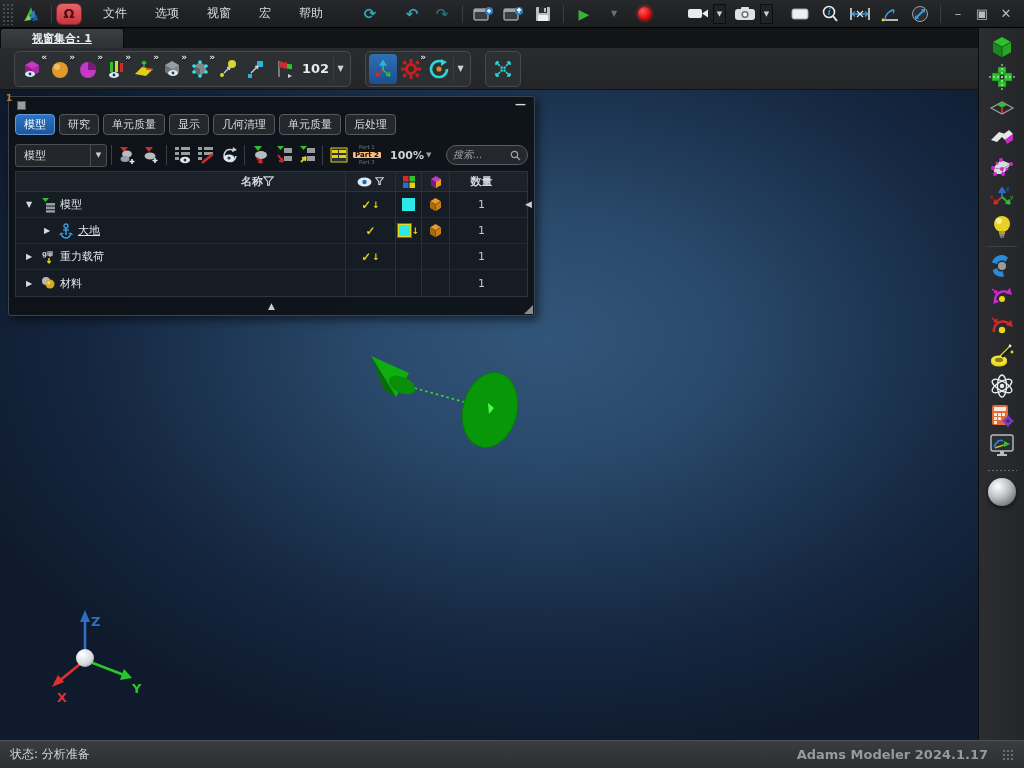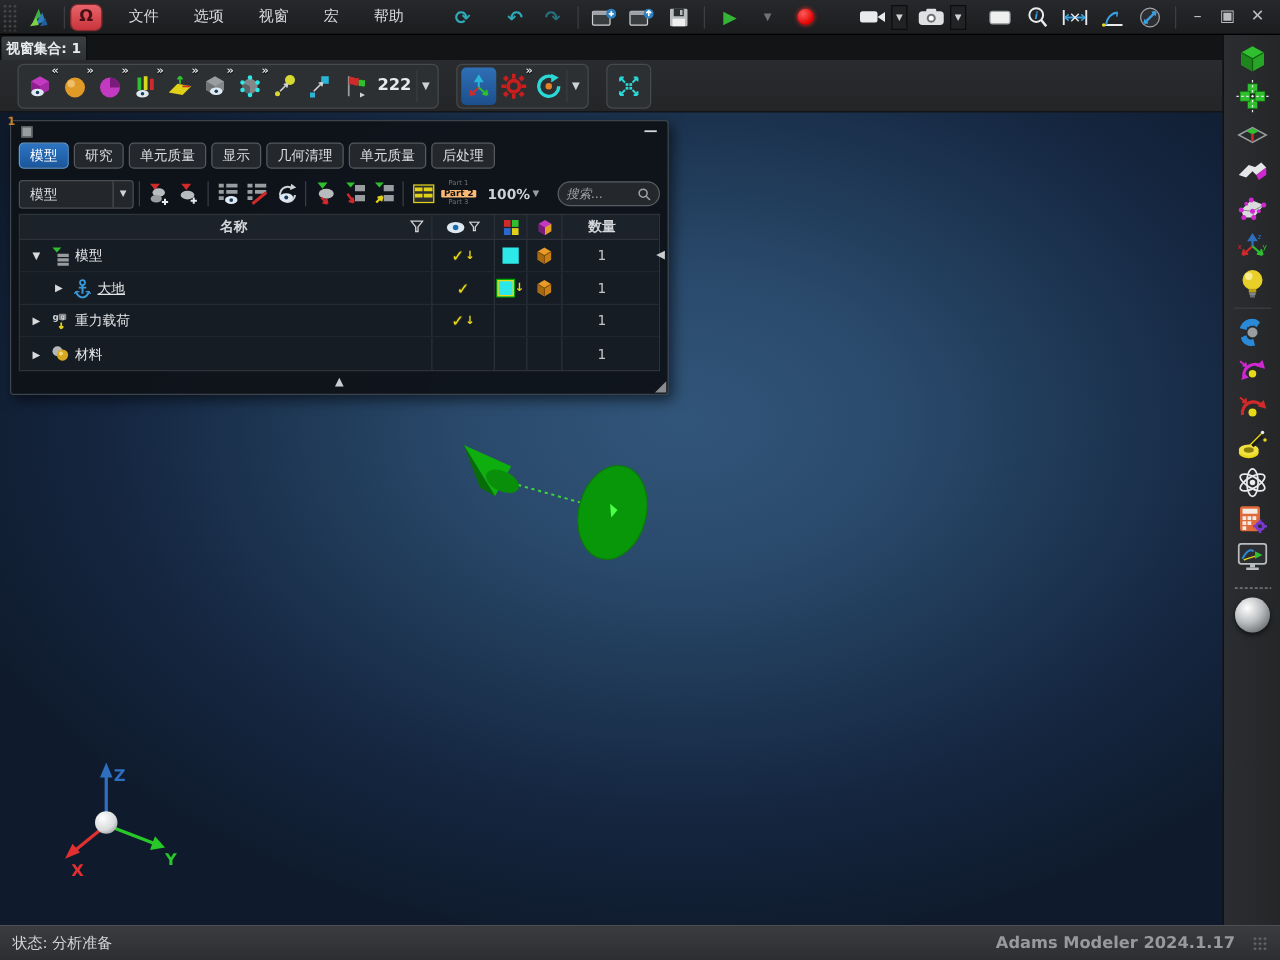--- a/index.html
+++ b/index.html
@@ -23,21 +23,21 @@
   .play{color:#35b535;font-size:14px;}
   .rec{width:13px;height:13px;border-radius:50%;background:radial-gradient(circle at 35% 30%,#ff5a5a,#e00000 70%);box-shadow:0 0 4px #ff2a2a;}
   .small-drop{color:#6f7275;font-size:8px;width:14px;text-align:center;}
   .win-btn{color:#b9bbbd;font-size:13px;width:24px;text-align:center;}
   .drop-box{width:13px;height:20px;border:1px solid #0c0d0e;background:#202224;display:flex;align-items:center;justify-content:center;color:#cfd2d5;font-size:7px;margin-right:4px;}
   
   #mainrow{display:flex;height:712px;}
   #leftcol{width:978px;display:flex;flex-direction:column;}
   
   #tabrow{height:20px;background:#121416;display:flex;align-items:flex-end;}
-  .wtab{height:20px;background:linear-gradient(#3c3f42,#2e3134);color:#e9ebed;font-size:11px;font-weight:bold;padding:0 4px;display:flex;align-items:center;border:1px solid #0a0b0c;border-bottom:none;border-radius:3px 3px 0 0;}
+  .wtab{height:20px;background:linear-gradient(#3c3f42,#2e3134);color:#e9ebed;font-size:11px;font-weight:bold;padding:0 31px;display:flex;align-items:center;border:1px solid #0a0b0c;border-bottom:none;border-radius:3px 3px 0 0;text-decoration:underline;}
   
   #maintoolbar{height:42px;background:linear-gradient(#292b2e,#232527);display:flex;align-items:center;padding-left:14px;border-bottom:1px solid #121314;}
   .tgroup{display:flex;align-items:center;height:36px;background:#2d3033;border:1px solid #47494c;border-radius:5px;padding:0 3px;margin-right:14px;}
   .mt-ico{width:28px;height:30px;position:relative;display:flex;align-items:center;justify-content:center;}
   .chev{position:absolute;top:-2px;right:-1px;color:#e3e5e7;font-size:9px;font-weight:bold;text-shadow:0 1px 1px #000;}
   .count123{color:#e8eaec;font-size:13px;font-weight:bold;padding:0 4px;}
   .mt-drop{color:#cfd2d5;font-size:8px;width:14px;height:26px;display:flex;align-items:center;justify-content:center;border-left:1px solid #3a3c3f;}
   .mt-active{background:linear-gradient(#2f6fb5,#1c4f8d);border-radius:4px;}
   
   #viewport{position:relative;flex:1;overflow:hidden;background:radial-gradient(ellipse 620px 420px at 56% 38%,#315579 0%,#2a4a6c 28%,#1e3754 52%,#152640 74%,#0f1b2d 100%);}
@@ -65,21 +65,21 @@
   .searchbox .ph{font-size:10px;font-style:italic;color:#9fa3a7;flex:1;}
   
   .b-table{margin:0 6px;border:1px solid #2c333b;}
   .t-head{display:flex;height:20px;background:#1c222a;border-bottom:1px solid #2c333b;align-items:center;color:#d4d7da;font-size:11px;}
   .t-row{display:flex;height:26px;align-items:center;border-bottom:1px solid #232a32;background:#161c24;color:#e4e6e8;font-size:11px;}
   .c-name{width:330px;display:flex;align-items:center;border-right:1px solid #2a313a;height:100%;}
   .c-vis{width:50px;display:flex;align-items:center;justify-content:center;border-right:1px solid #2a313a;height:100%;}
   .c-col{width:26px;display:flex;align-items:center;justify-content:center;border-right:1px solid #2a313a;height:100%;}
   .c-rep{width:28px;display:flex;align-items:center;justify-content:center;border-right:1px solid #2a313a;height:100%;}
   .c-cnt{width:63px;display:flex;align-items:center;justify-content:center;height:100%;color:#c3c6c9;}
-  .t-head .c-name{justify-content:space-between;padding:0 6px 0 0;}
+  .t-head .c-name{justify-content:center;padding:0 6px 0 0;}
   .head-name-label{margin-left:160px;font-weight:bold;}
   .expander{width:14px;text-align:center;color:#d8dadc;font-size:8px;}
   .rowicon{width:18px;display:flex;justify-content:center;margin:0 3px;}
   .check{color:#e8d818;font-weight:bold;font-size:12px;text-shadow:0 0 1px #e8d818;}
   .dn-arrow{color:#e8d818;font-size:9px;font-weight:bold;margin-left:1px;}
   .swatch{width:13px;height:13px;background:#2ce8e8;}
   .swatch.bordered{border:1px solid #e8d818;box-shadow:0 0 0 1px #0a0;}
   .underlined{text-decoration:underline;}
   .b-footer{height:18px;display:flex;align-items:center;justify-content:center;position:relative;}
   .collapse-up{color:#c9ccd0;font-size:9px;}
@@ -319,21 +319,21 @@
             </svg>
       </div>
       <div class="mt-ico">
         <svg width="22" height="22" viewBox="0 0 22 22">
               <path d="M6 3v16" stroke="#9a9da0" stroke-width="1.4"></path>
               <path d="M6 4c3-2 5 2 8 0v6c-3 2-5-2-8 0z" fill="#d02a2a"></path>
               <path d="M14 6c2-1 3 1 5 0v5c-2 1-3-1-5 0z" fill="#2fbf2f"></path>
               <polygon points="15,16 19,18 15,20" fill="#cfd2d5"></polygon>
             </svg>
       </div>
-      <div class="count123">222</div>
+      <div class="count123">102</div>
       <div class="mt-drop">
             <span>▼</span>
           </div>
     </div>
 
     <div class="tgroup">
       <div class="mt-ico mt-active">
         <svg width="22" height="22" viewBox="0 0 22 22">
               <path d="M11 12V3M11 3l-2.5 4h5z" stroke="#2ab4d8" stroke-width="1.6" fill="#2ab4d8"></path>
               <path d="M11 12l-7 6M4 18l4-1M4 18l1-4" stroke="#d02a2a" stroke-width="1.6" fill="none"></path>

